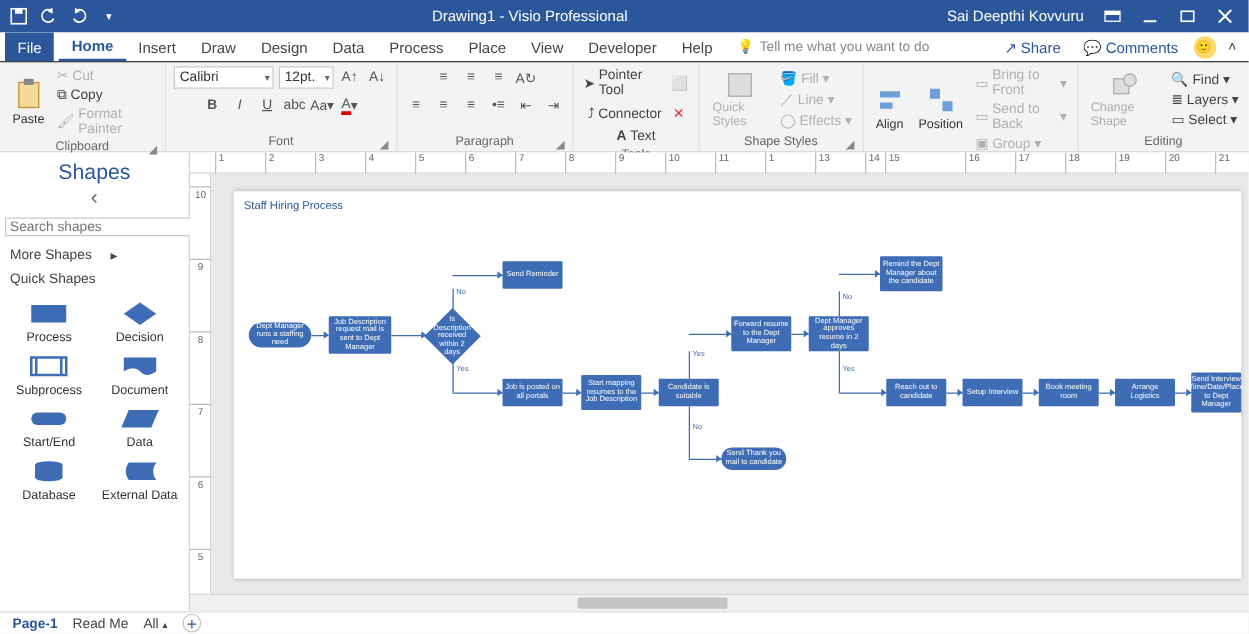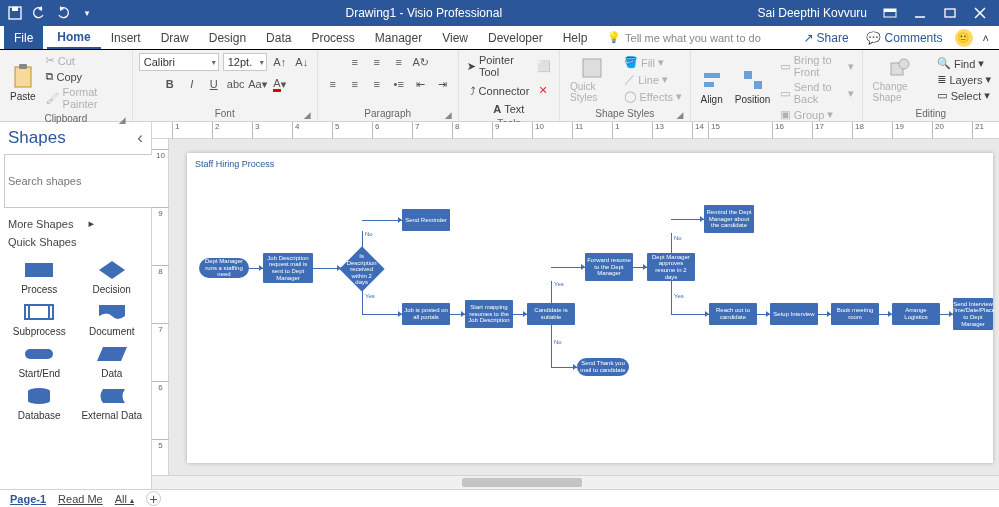--- a/index.html
+++ b/index.html
@@ -38,25 +38,25 @@
 .bigbtn { display:flex; flex-direction:column; align-items:center; gap:2px; padding:2px 4px; cursor:pointer; font-size:10px; }
 .bigbtn.disabled { color:#b0b0b0;}
 select,.combo { font-size:11px; border:1px solid #c8c8c8; background:#fff; height:18px;}
 .combo { display:inline-flex; align-items:center; padding:0 14px 0 4px; position:relative; cursor:pointer;}
 .combo::after{content:"▾"; position:absolute; right:2px; font-size:8px; color:#666;}
 .iconbtn { width:18px; height:18px; display:flex; align-items:center; justify-content:center; cursor:pointer; color:#555;}
 
 
 .main { display:flex; height: 367px; }
 .shapes-pane { width:152px; border-right:1px solid #d4d4d4; background:#fff; display:flex; flex-direction:column;}
-.shapes-pane .hdr { color:#2b579a; font-size:17px; padding:6px 8px; display:flex; justify-content:space-between; align-items:center;}
+.shapes-pane .hdr { color:#2b579a; font-size:17px; padding:6px 8px; display:flex; justify-content:space-between; align-items:center;flex-direction:column;}
 .shapes-pane .search { margin:0 4px 6px 4px; display:flex;}
-.shapes-pane .search input { flex:1; border:1px solid #c8c8c8; border-right:none; font-size:11px; padding:20px 3px;}
+.shapes-pane .search input { flex:1; border:1px solid #c8c8c8; border-right:none; font-size:11px; padding:0 3px;}
 .shapes-pane .search .go { width:20px; border:1px solid #c8c8c8; display:flex; align-items:center; justify-content:center; color:#2b579a; cursor:pointer;}
-.shapes-pane .link { font-size:11px; color:#444; padding:3px 8px; cursor:pointer; display:flex; align-items:center; gap:15px;}
+.shapes-pane .link { font-size:11px; color:#444; padding:3px 8px; cursor:pointer; display:flex; align-items:flex-start; gap:15px;}
 .shapes-pane .stencil-sel { background:#cfe0f2; font-size:11px; padding:3px 8px;}
 .shapes-grid { display:grid; grid-template-columns:1fr 1fr; gap:6px 2px; padding:8px 4px; overflow:auto;}
 .shape-item { display:flex; flex-direction:column; align-items:center; gap:3px; font-size:10px; color:#333; cursor:pointer;}
 .shape-glyph { width:34px; height:22px; }
 
 
 .canvas-wrap { flex:1; display:flex; flex-direction:column; background:#f7f7f7;}
 .ruler-h { height:17px; background:#fff; border-bottom:1px solid #d4d4d4; position:relative; font-size:8px; color:#666;}
 .ruler-h .tick { position:absolute; top:0; border-left:1px solid #bbb; height:17px; padding-left:2px;}
 .canvas-row { flex:1; display:flex; overflow:hidden;}
@@ -72,21 +72,21 @@
 .flow.terminator { border-radius:10px;}
 .arrow { position:absolute; border-top:1px solid #3e6db5;}
 .arrow.v { border-top:none; border-left:1px solid #3e6db5;}
 .arrowhead { position:absolute; width:0;height:0;border-top:3px solid transparent;border-bottom:3px solid transparent;border-left:4px solid #3e6db5;}
 .lbl { position:absolute; font-size:6px; color:#3e6db5; background:transparent;}
 .hscroll { height:14px; background:#f0f0f0; border-top:1px solid #d4d4d4; position:relative;}
 .hscroll .thumb { position:absolute; left:310px; width:120px; top:2px; height:9px; background:#c4c4c4; border-radius:2px;}
 
 
 .pagetabs { height:18px; border-top:1px solid #d4d4d4; display:flex; align-items:center; gap:12px; padding-left:10px; font-size:11px;}
-.pagetabs .pt { cursor:pointer; color:#444;text-decoration:underline;}
+.pagetabs .pt { cursor:pointer; color:#444;}
 .pagetabs .pt.active { color:#2b579a; font-weight:600;}
 .pagetabs .add { color:#2b579a; font-size:14px; cursor:pointer; border:1px solid #c8c8c8; border-radius:50%; width:15px; height:15px; display:flex; align-items:center; justify-content:center;}
 svg { display:block;}
 </style>
 </head>
 <body>
 
 <div class="titlebar">
   <div class="qat">
     <div class="btn">
@@ -138,21 +138,21 @@
 </div>
 
 <div class="ribbon-tabs">
   <div class="tab file">File</div>
   <div class="tab active">Home</div>
   <div class="tab">Insert</div>
   <div class="tab">Draw</div>
   <div class="tab">Design</div>
   <div class="tab">Data</div>
   <div class="tab">Process</div>
-  <div class="tab">Manager</div>
+  <div class="tab">Place</div>
   <div class="tab">View</div>
   <div class="tab">Developer</div>
   <div class="tab">Help</div>
   <div class="tellme">
     <span>💡</span>
     <span>Tell me what you want to do</span>
   </div>
   <div class="right-actions">
     <div class="action">
         <span>↗</span>

